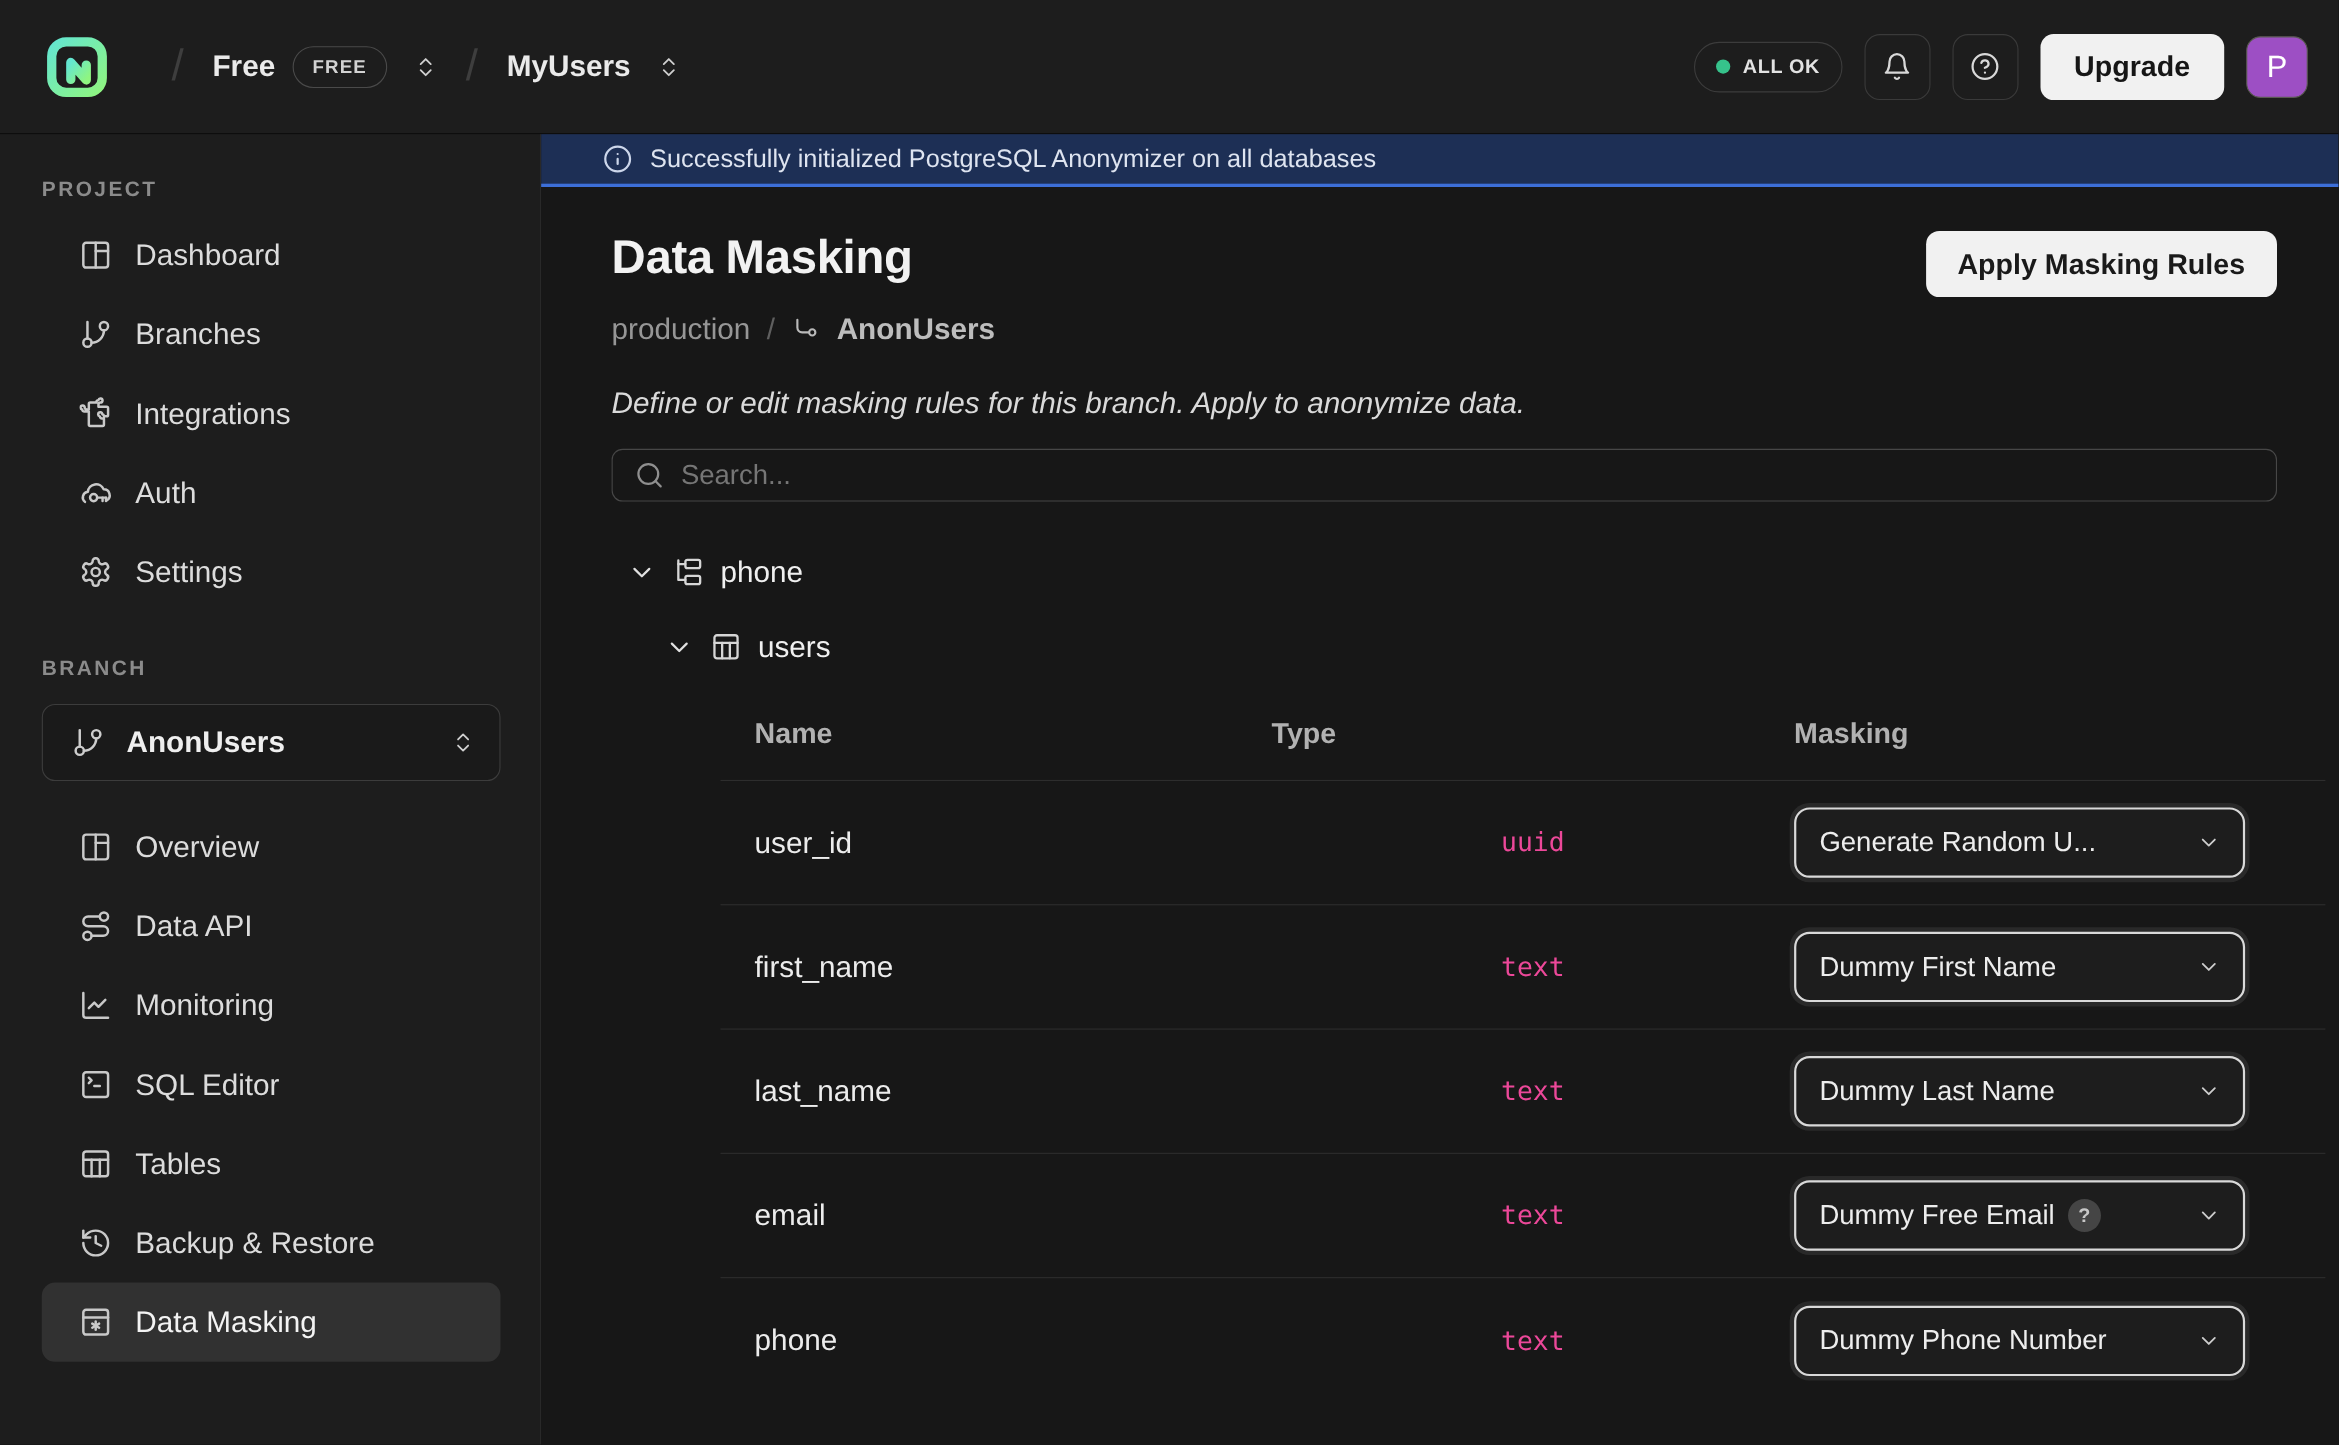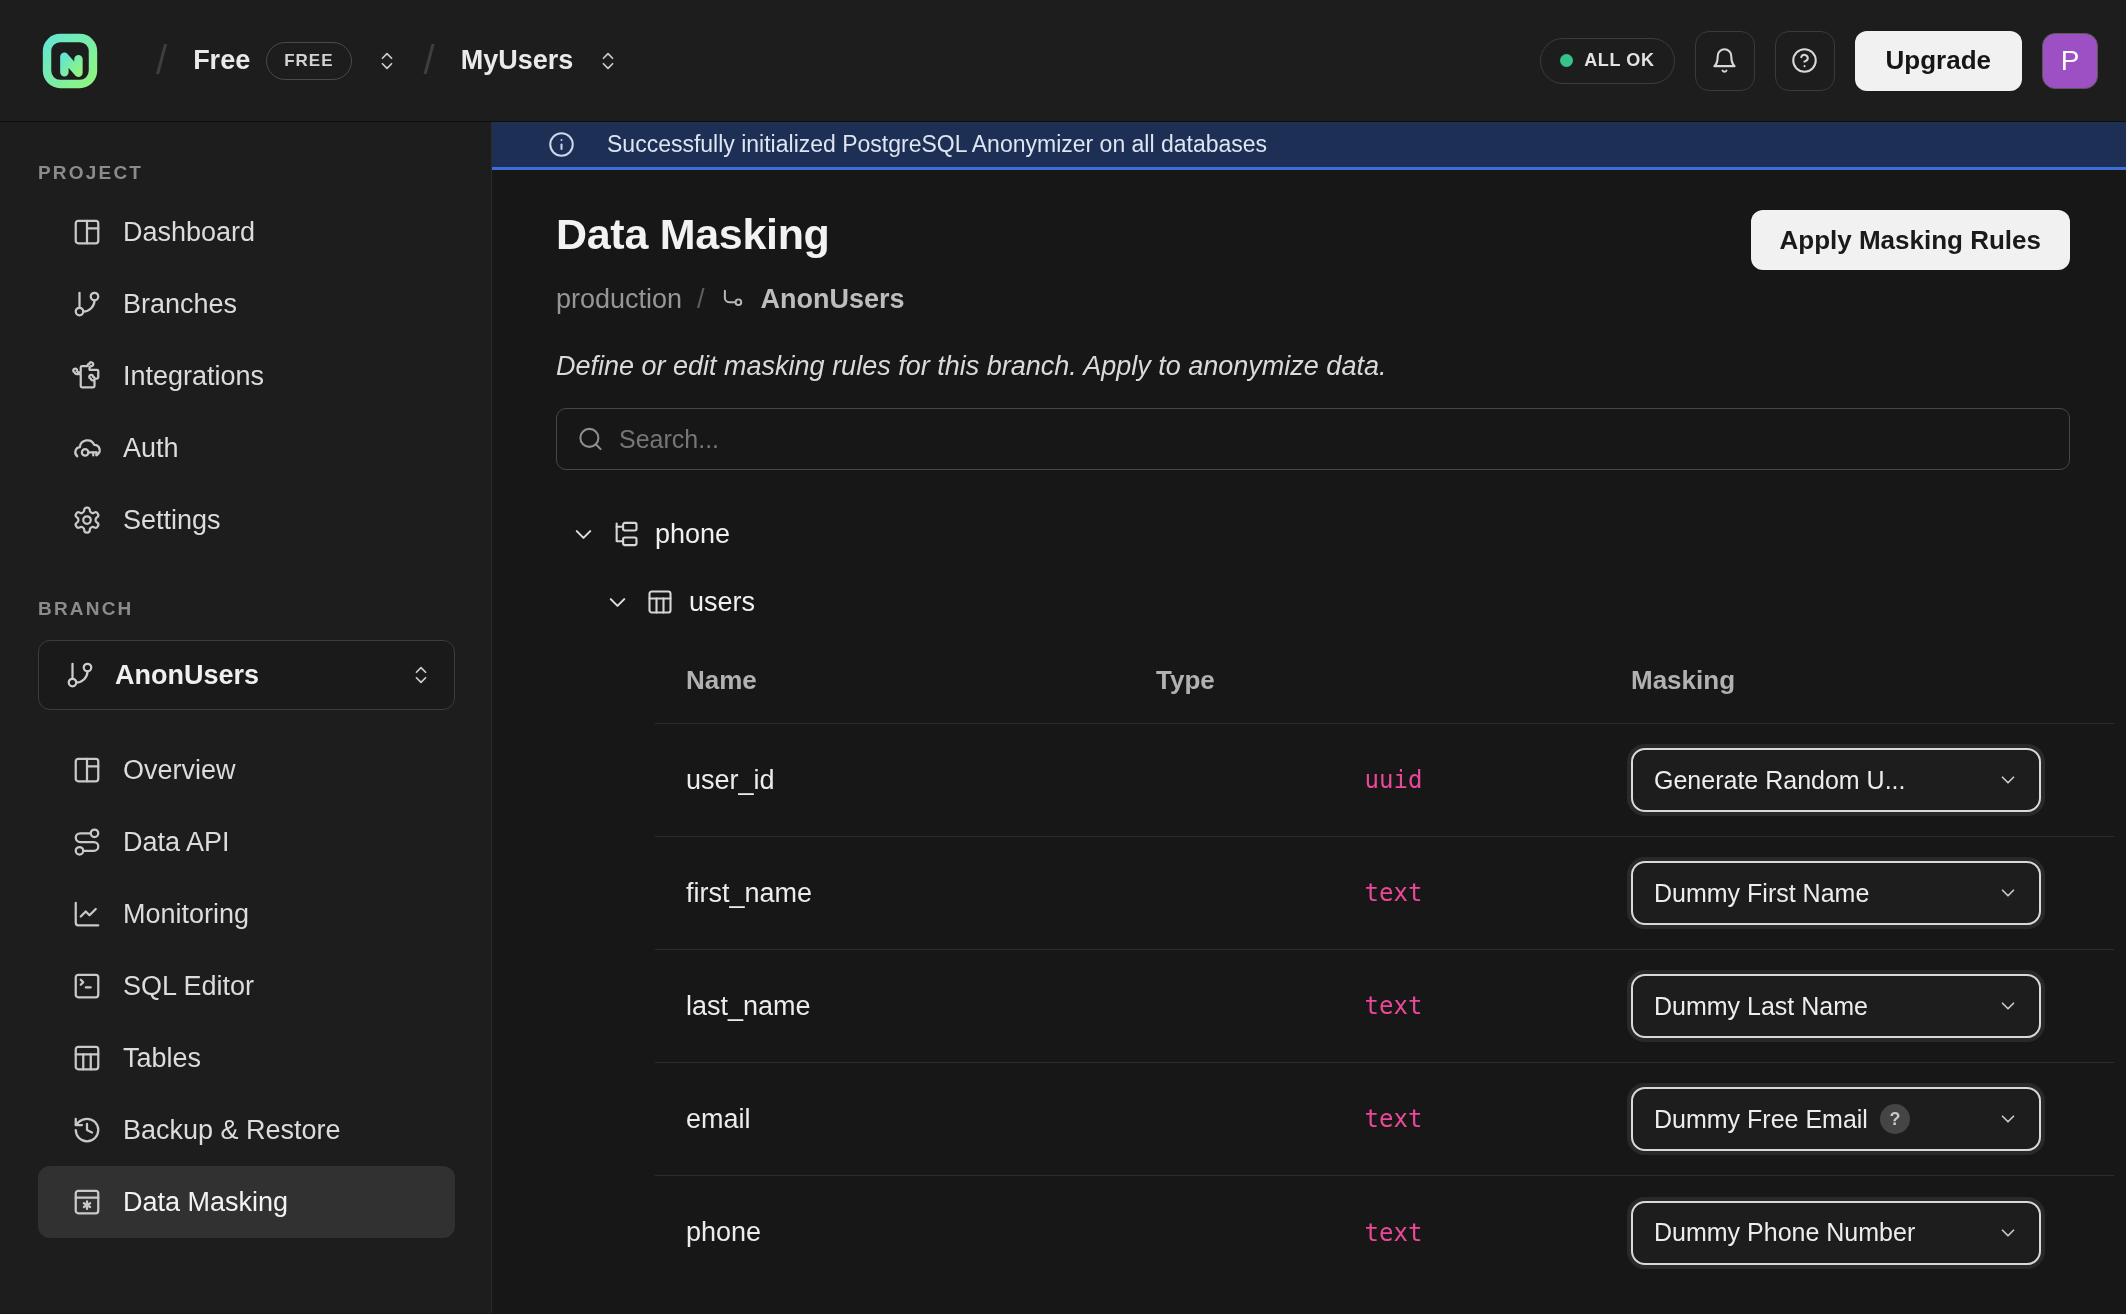--- a/index.html
+++ b/index.html
@@ -76,21 +76,21 @@
   .branch-selector svg.bicon { width:30px; height:30px; color:#cdcdcd; }
   .branch-selector .bname { font-size:27px; font-weight:600; color:#efefef; flex:1; }
   .branch-selector .updown { margin-left:0; }
   .branch-list { margin-top:24px; }
 
   
   .main { flex:1; background:var(--bg-main,#171717); min-width:0; }
   .banner {
     height:48px; background:var(--banner-bg,#1d2f55);
     border-bottom:3px solid var(--banner-border,#3d6fd8);
-    display:flex; align-items:center; gap:32px; padding:0 56px; color:#dee4f0; font-size:23px;
+    display:flex; align-items:center; gap:16px; padding:0 56px; color:#dee4f0; font-size:23px;
   }
   .banner svg { width:27px; height:27px; color:#ccd6ea; flex:0 0 27px; }
   .content { padding:40px 56px 0 64px; }
   .title-row { display:flex; align-items:flex-start; justify-content:space-between; }
   .page-title { font-size:43px; font-weight:700; color:#f2f2f2; letter-spacing:-.3px; }
   .apply-btn {
     height:60px; padding:0 29px; border:none; border-radius:12px; background:#f1f1f1;
     color:#1a1a1a; font-size:26px; font-weight:600; font-family:inherit; cursor:pointer;
   }
   .breadcrumb { margin-top:14px; display:flex; align-items:center; gap:15px; font-size:27px; }
@@ -98,21 +98,21 @@
   .bc-sep { color:#5f5f5f; }
   .bc-icon { width:26px; height:26px; color:#b9b9b9; }
   .bc-current { color:#bdbdbd; font-weight:700; }
   .page-desc { margin-top:36px; font-size:27px; color:#dadada;font-style:italic; }
   .search-wrap { position:relative; margin-top:26px; }
   .search-wrap svg {
     position:absolute; left:21px; top:50%; transform:translateY(-50%);
     width:27px; height:27px; color:#8f8f8f; pointer-events:none;
   }
   .search-input {
-    width:100%; height:62px; background:transparent; border:1px solid #474747; border-radius:10px;
+    width:100%; height:48px; background:transparent; border:1px solid #474747; border-radius:10px;
     padding:0 20px 0 62px; color:#f97316; font-size:25px; font-family:inherit; outline:none;
   }
   .search-input::placeholder { color:#767676; }
 
   .tree-row { display:flex; align-items:center; gap:15px; cursor:pointer; height:40px; }
   .tree-row.schema { margin-top:44px; margin-left:14px; }
   .tree-row.table  { margin-top:28px; margin-left:48px; }
   .tree-row svg.chev { width:27px; height:27px; color:#e0e0e0; }
   .tree-row svg.node { width:28px; height:28px; color:#d6d6d6; }
   .tree-row .tree-label { font-size:27px; color:#f0f0f0; }

